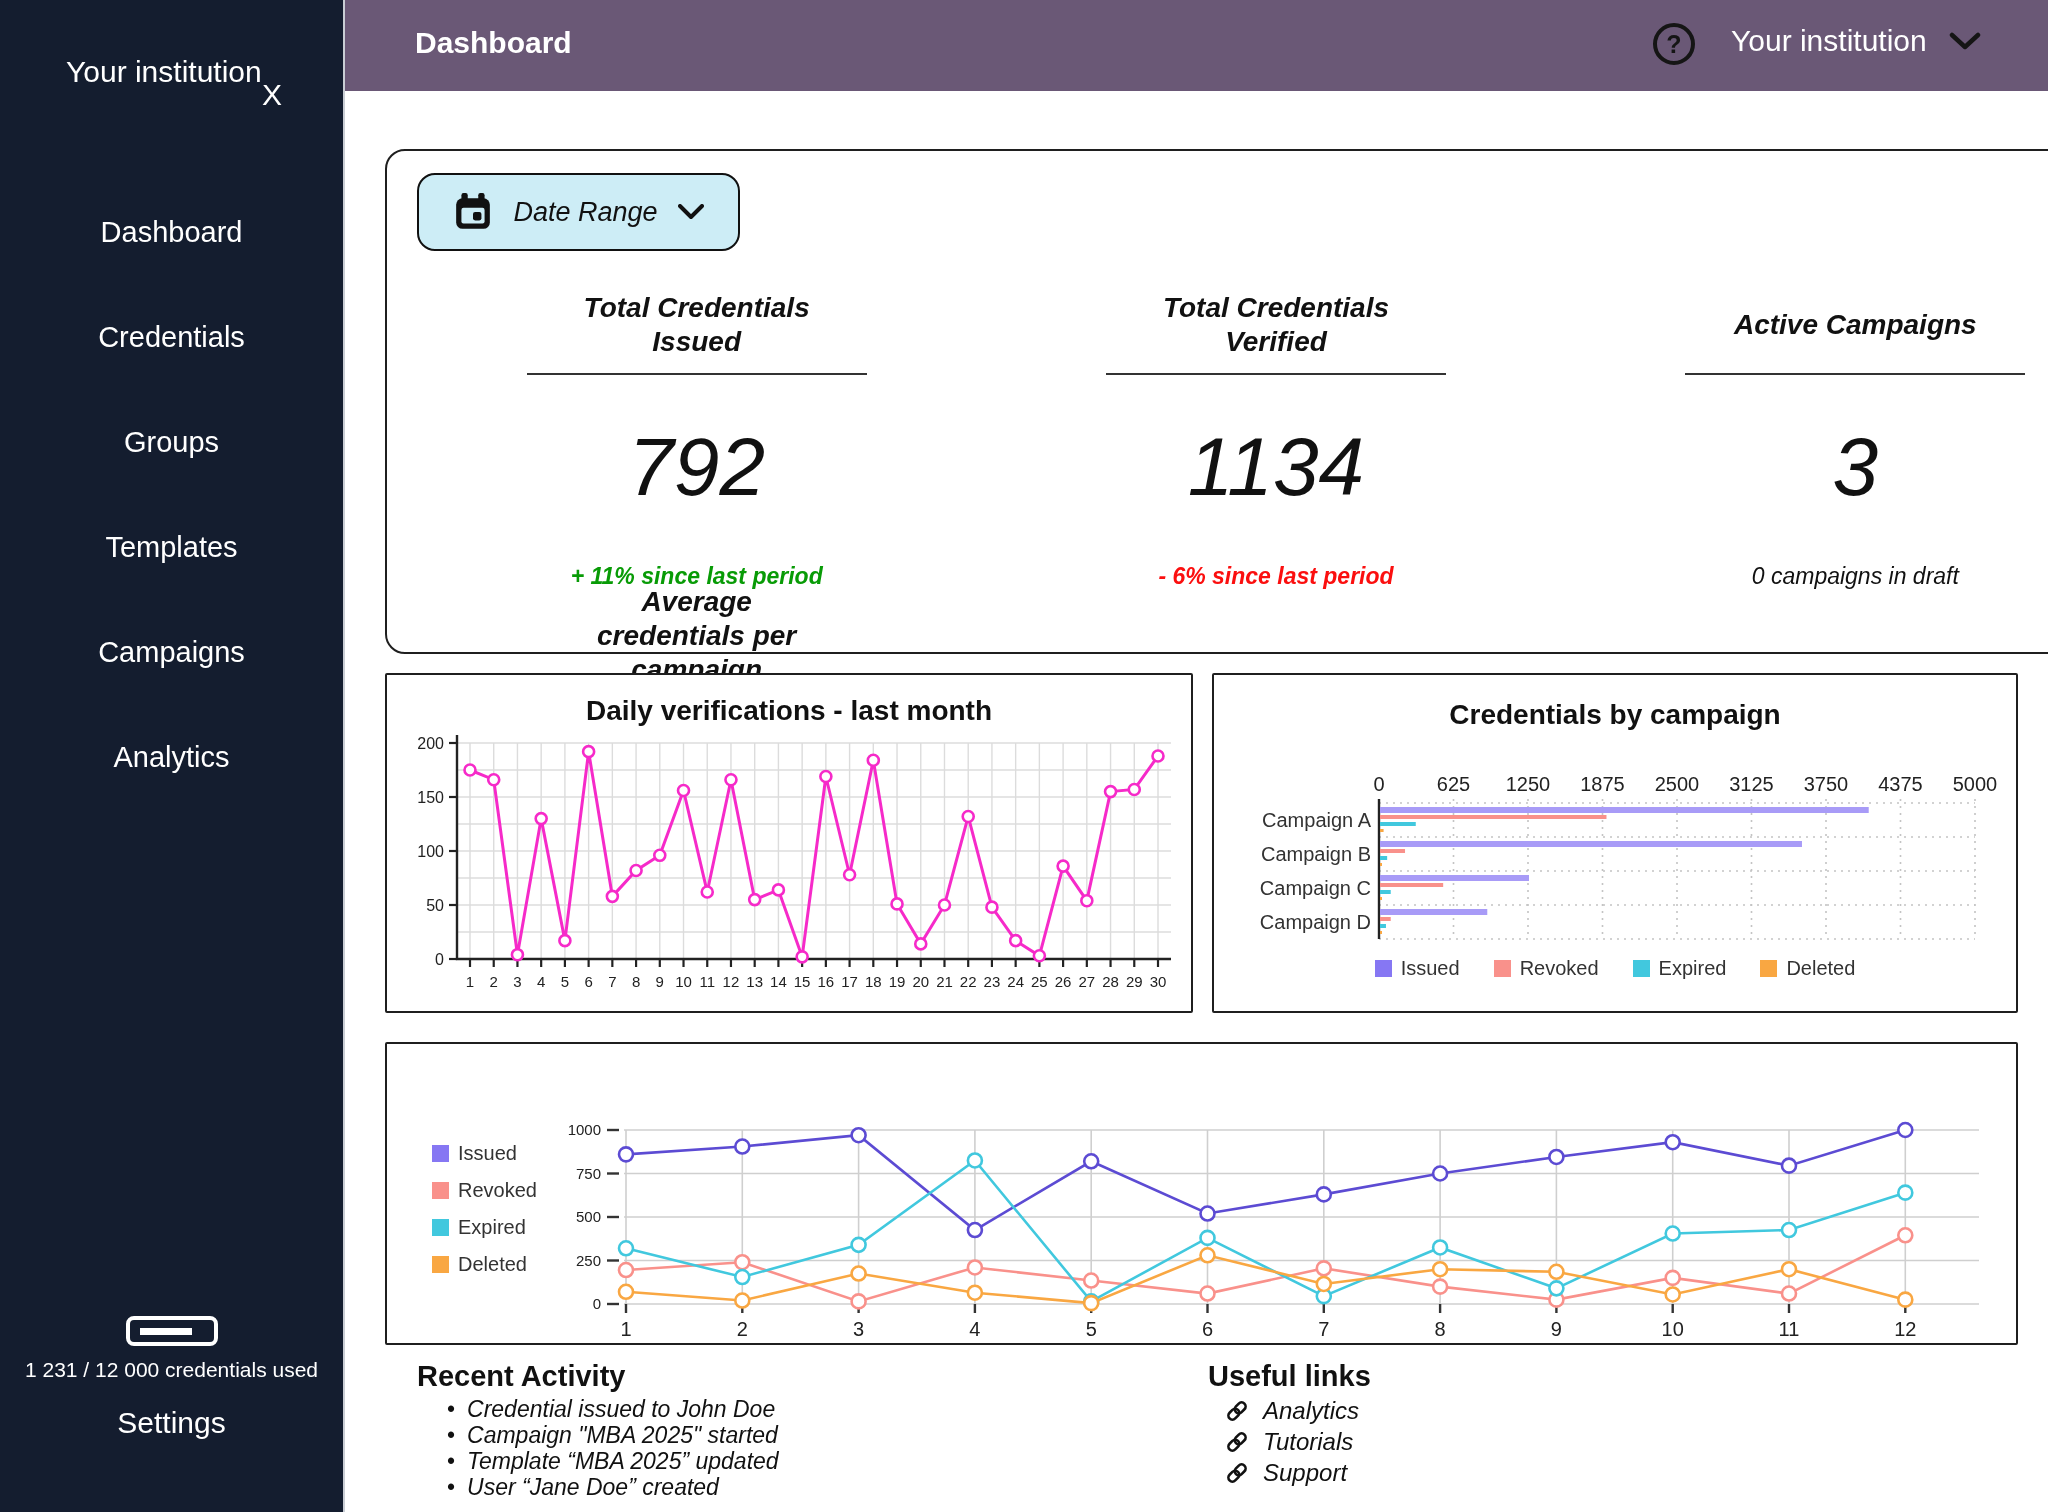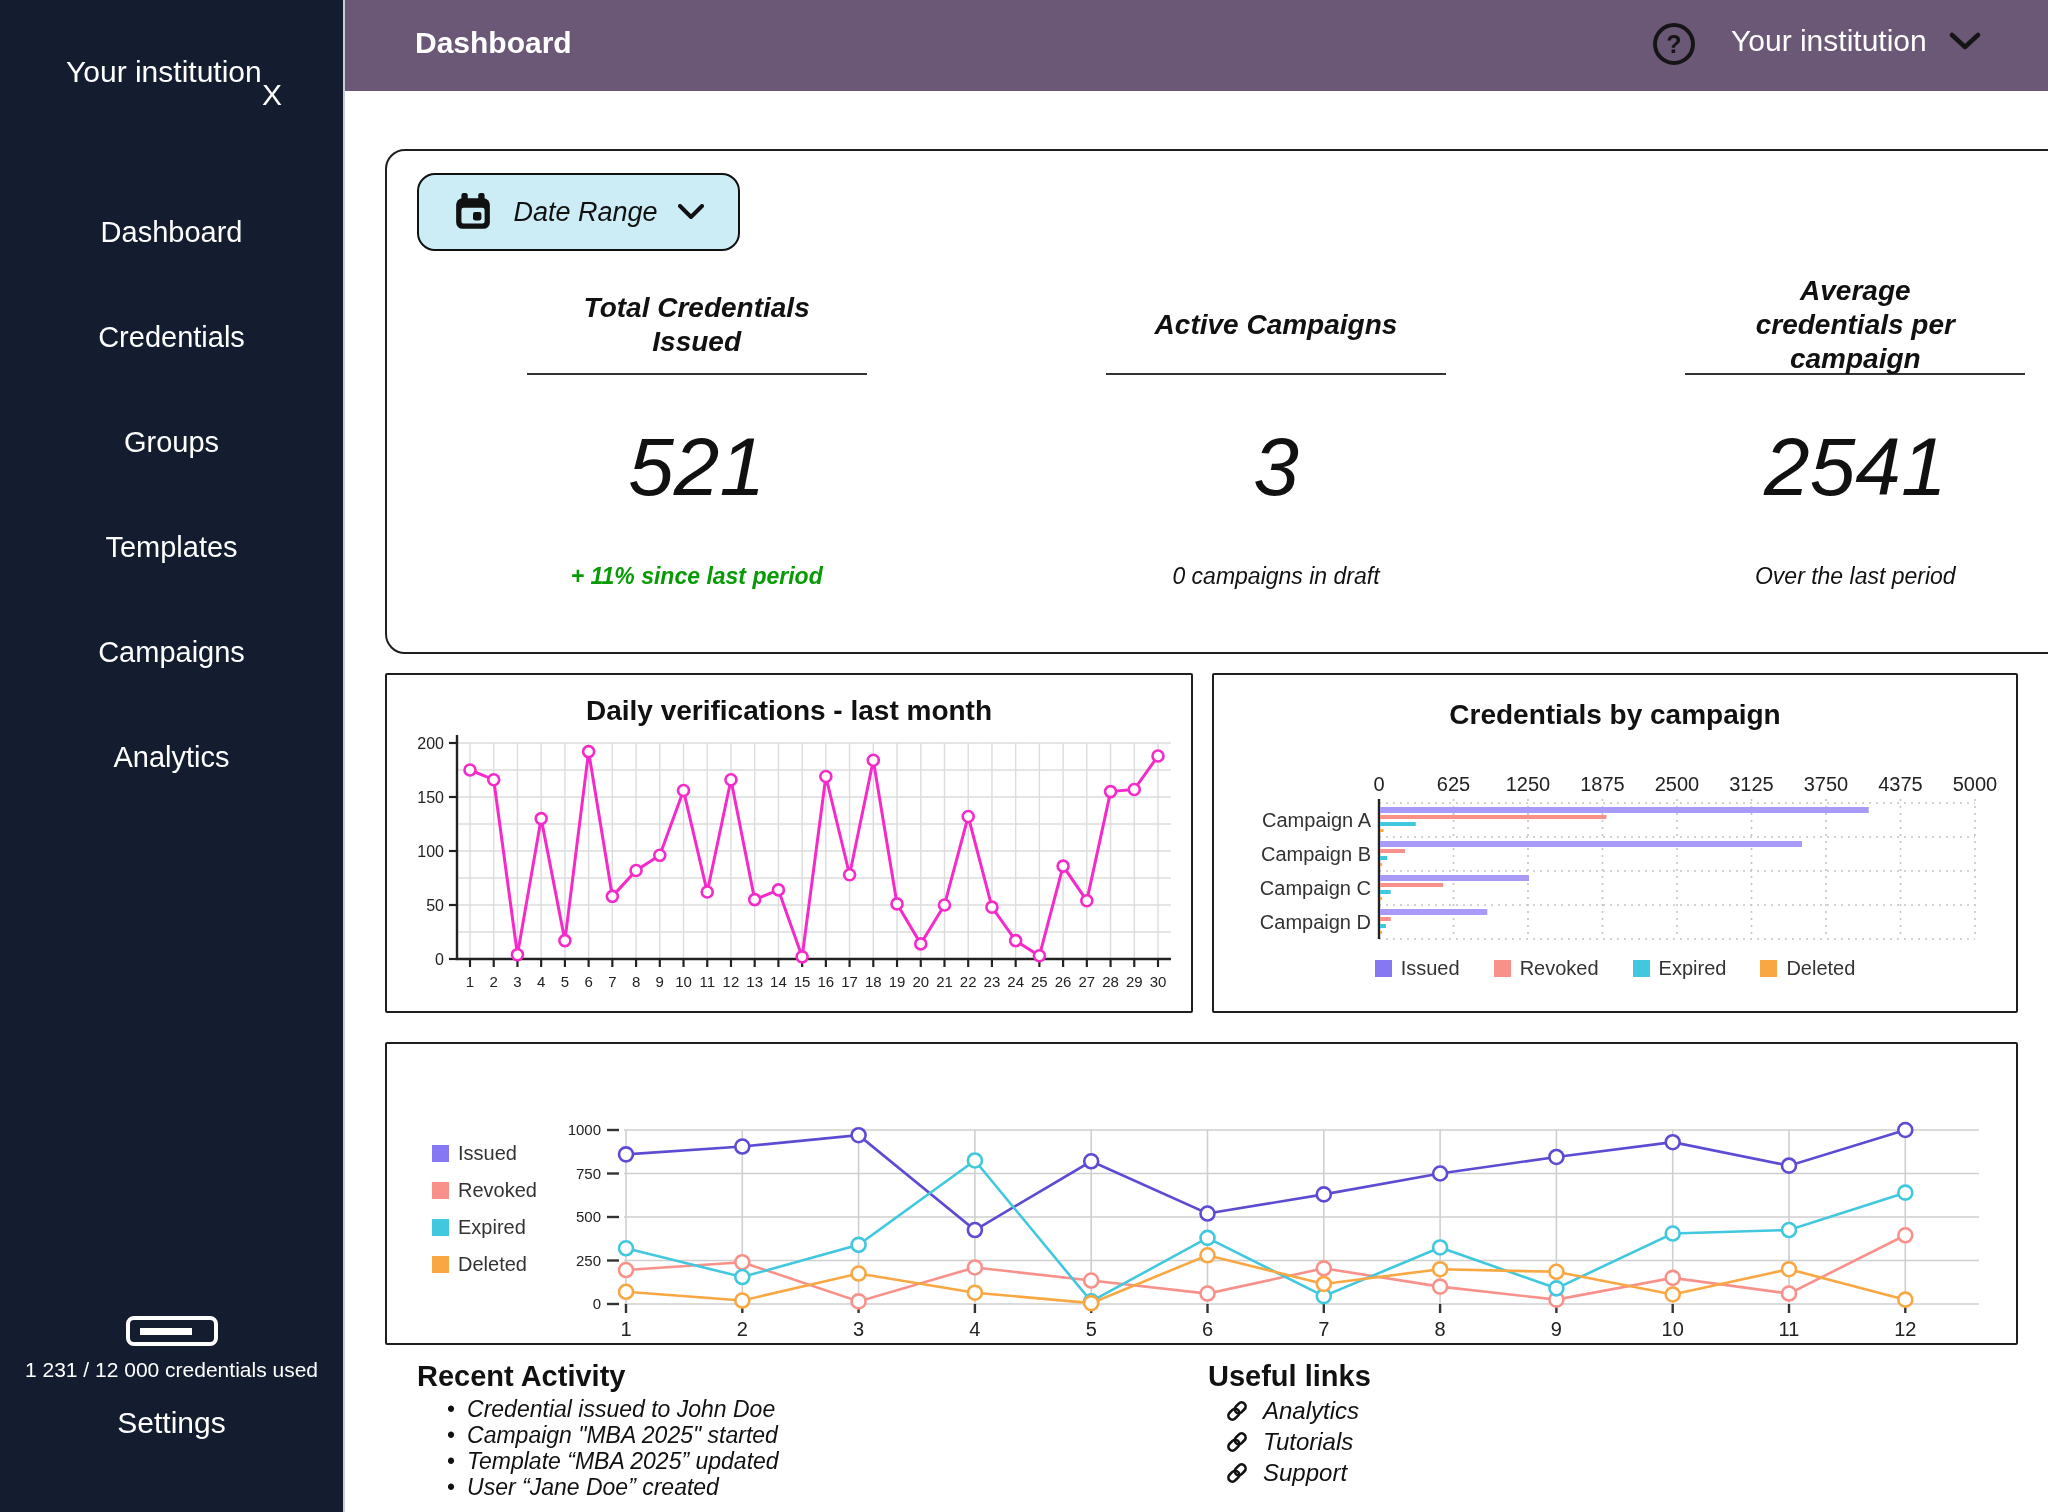--- a/index.html
+++ b/index.html
@@ -133,22 +133,30 @@
     <svg width="26" height="16" viewBox="0 0 26 16">
       <polyline points="2,2 13,13 24,2" fill="none" stroke="#111" stroke-width="4" stroke-linecap="round" stroke-linejoin="round"></polyline>
     </svg>
   </div>
   <div id="kpi-row">
     <div class="kpi">
       <div class="kpi-title">
           <span>Total Credentials Issued</span>
         </div>
       <div class="kpi-rule"></div>
-      <div class="kpi-value">521</div>
+      <div class="kpi-value">792</div>
       <div class="kpi-note note-strong" style="color: rgb(8, 155, 6);">+ 11% since last period</div>
+    </div>
+    <div class="kpi">
+      <div class="kpi-title">
+          <span>Total Credentials Verified</span>
+        </div>
+      <div class="kpi-rule"></div>
+      <div class="kpi-value">1134</div>
+      <div class="kpi-note note-strong" style="color: rgb(251, 15, 15);">- 6% since last period</div>
     </div>
     <div class="kpi">
       <div class="kpi-title">
           <span>Active Campaigns</span>
         </div>
       <div class="kpi-rule"></div>
       <div class="kpi-value">3</div>
       <div class="kpi-note" style="color: rgb(17, 17, 17);">0 campaigns in draft</div>
     </div>
     <div class="kpi">

